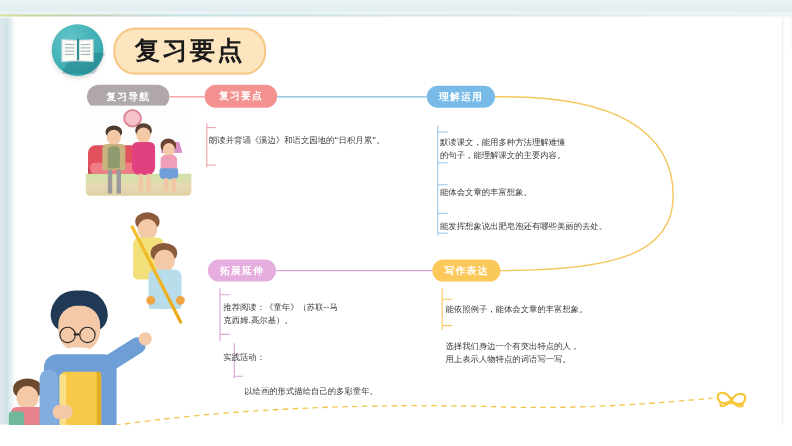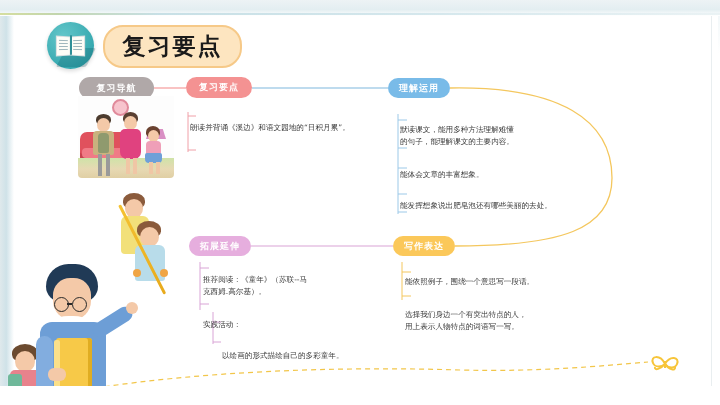--- a/index.html
+++ b/index.html
@@ -202,21 +202,21 @@
   </div>
 
   <div class="txt grp-tz">
     <div class="item">推荐阅读：《童年》（苏联--马
 克西姆.高尔基）。</div>
     <div class="item small">实践活动：</div>
     <div class="item small sub">以绘画的形式描绘自己的多彩童年。</div>
   </div>
 
   <div class="txt grp-xz">
-    <div class="item">能依照例子，围绕一个意思写一段话。</div>
+    <div class="item">能依照例子，能体会文章的丰富想象。</div>
     <div class="item">选择我们身边一个有突出特点的人，
 用上表示人物特点的词语写一写。</div>
   </div>
 
   <div class="ill" id="family">
     <div class="fl-wall"></div>
     <div class="fl-clock"></div>
     <div class="fl-lampshade"></div>
     <div class="fl-lampbase"></div>
     <div class="fl-sofa"></div>

